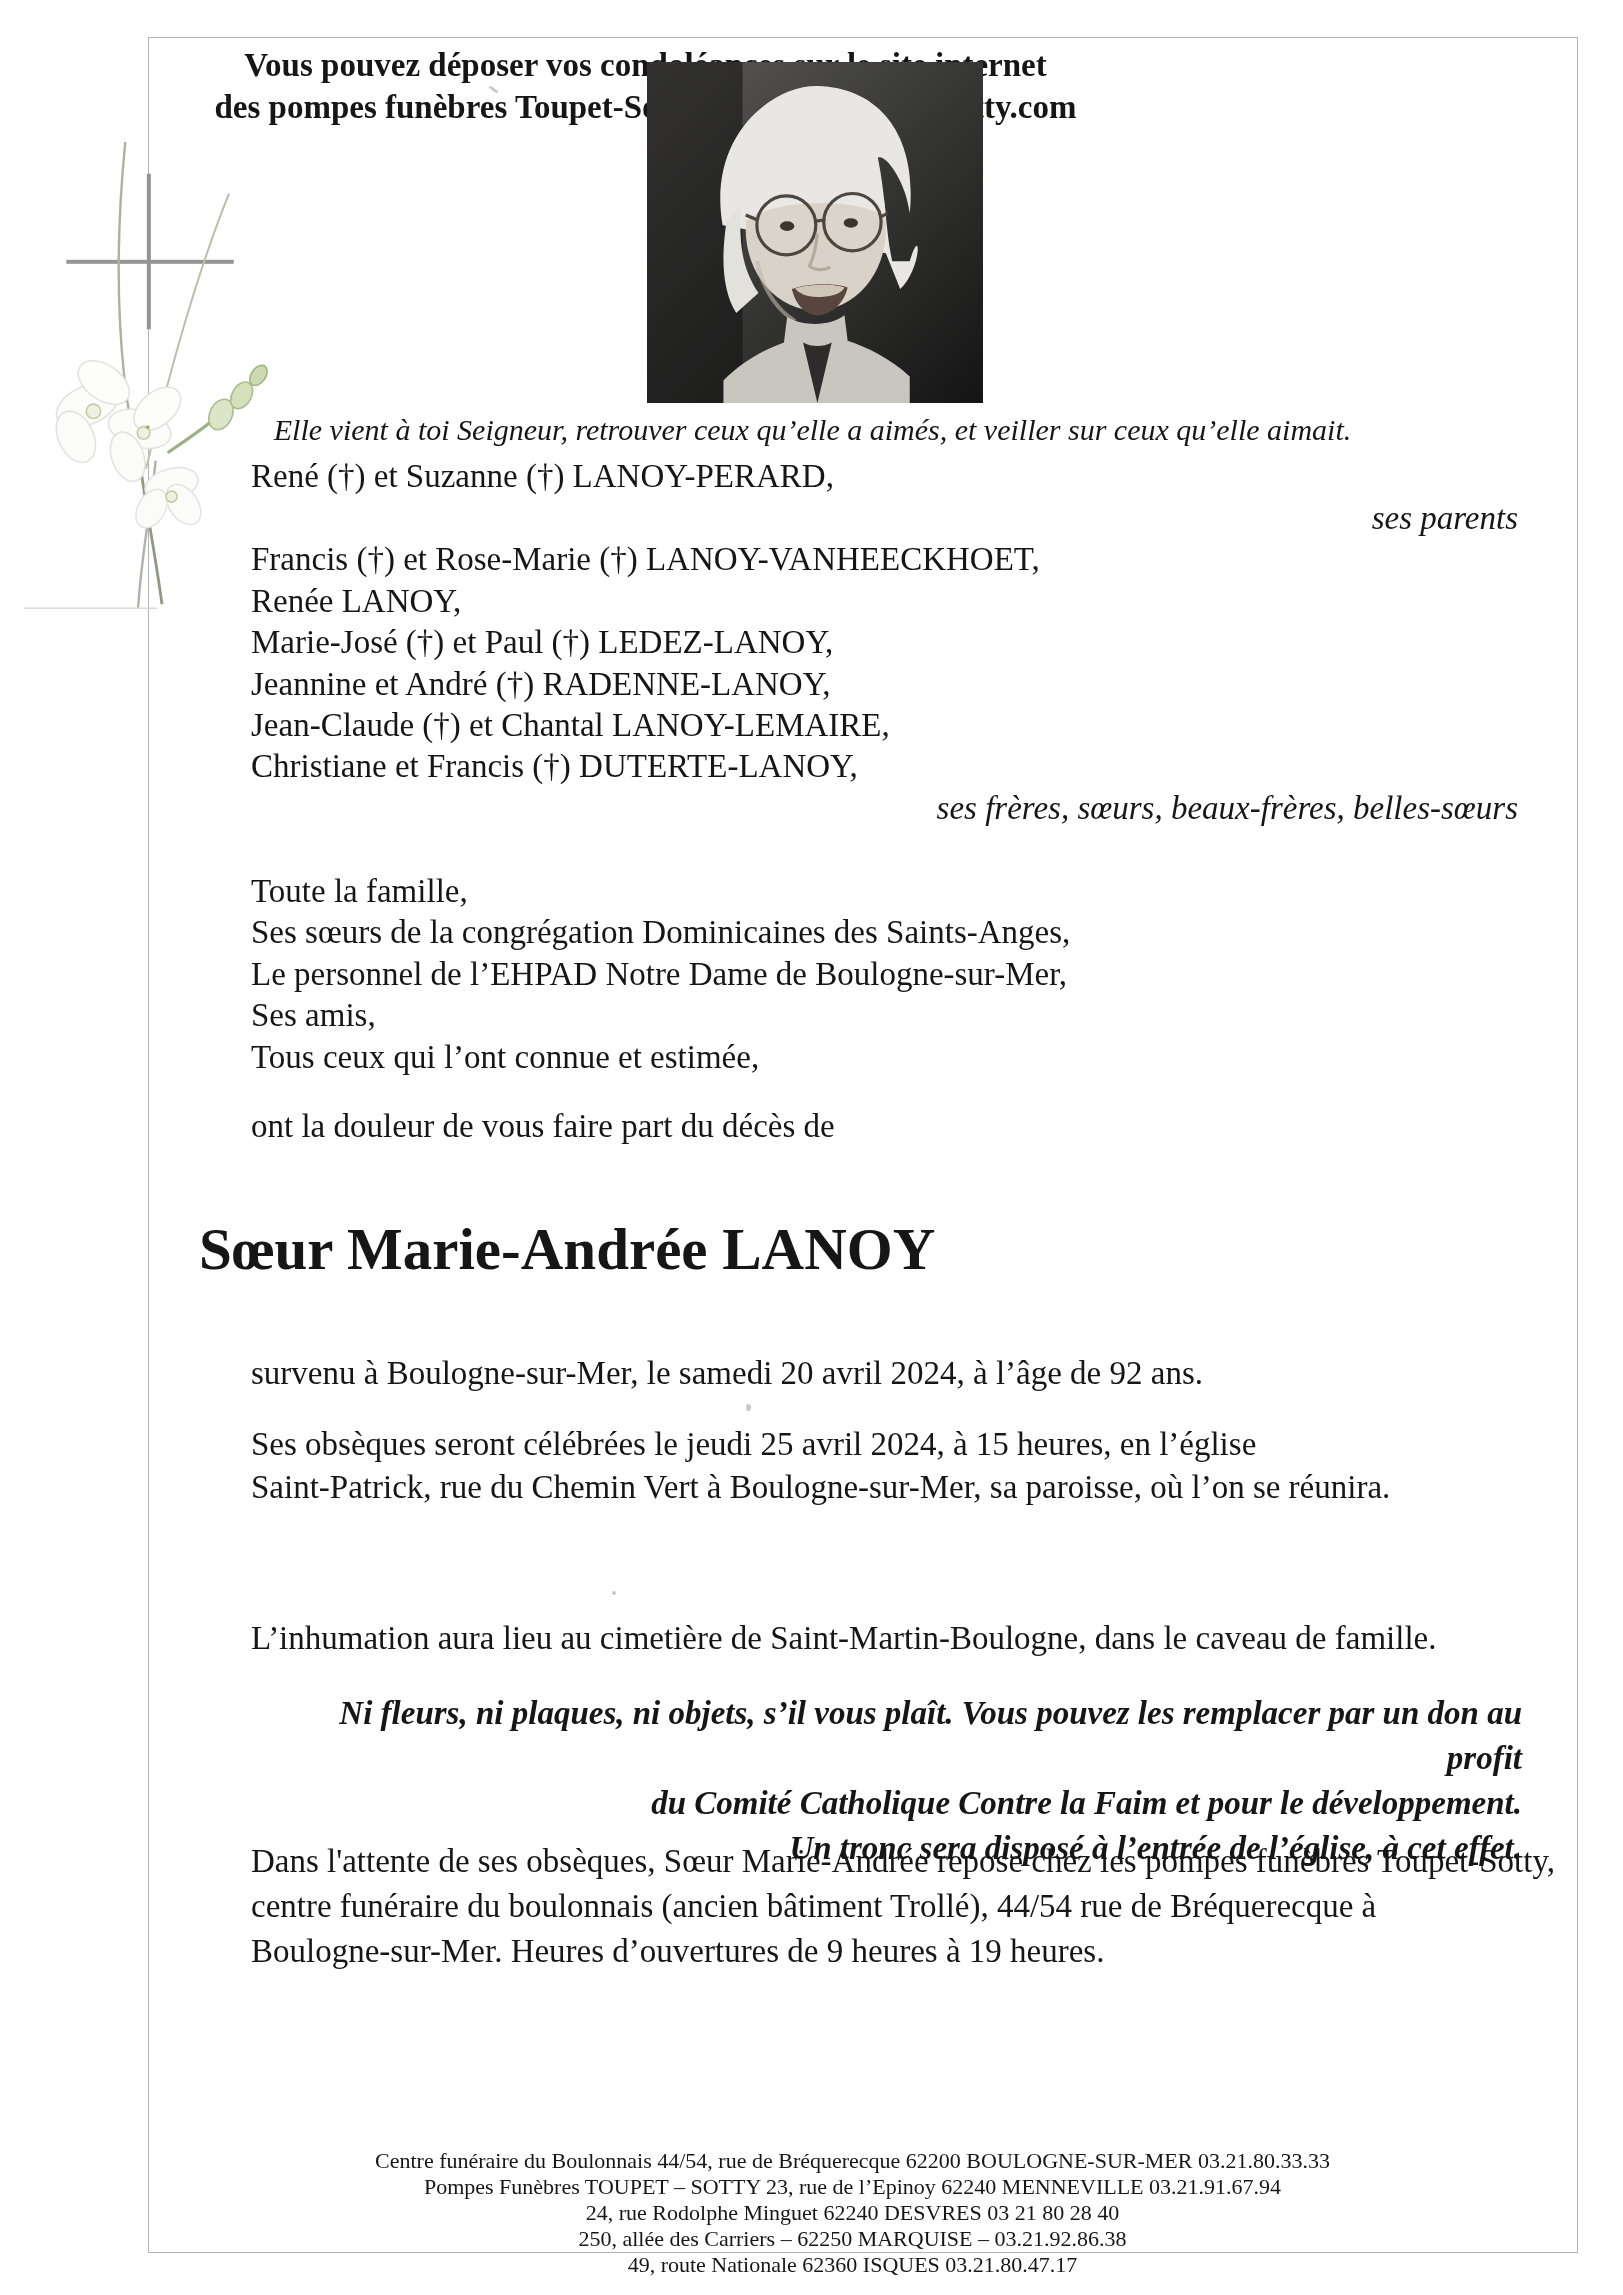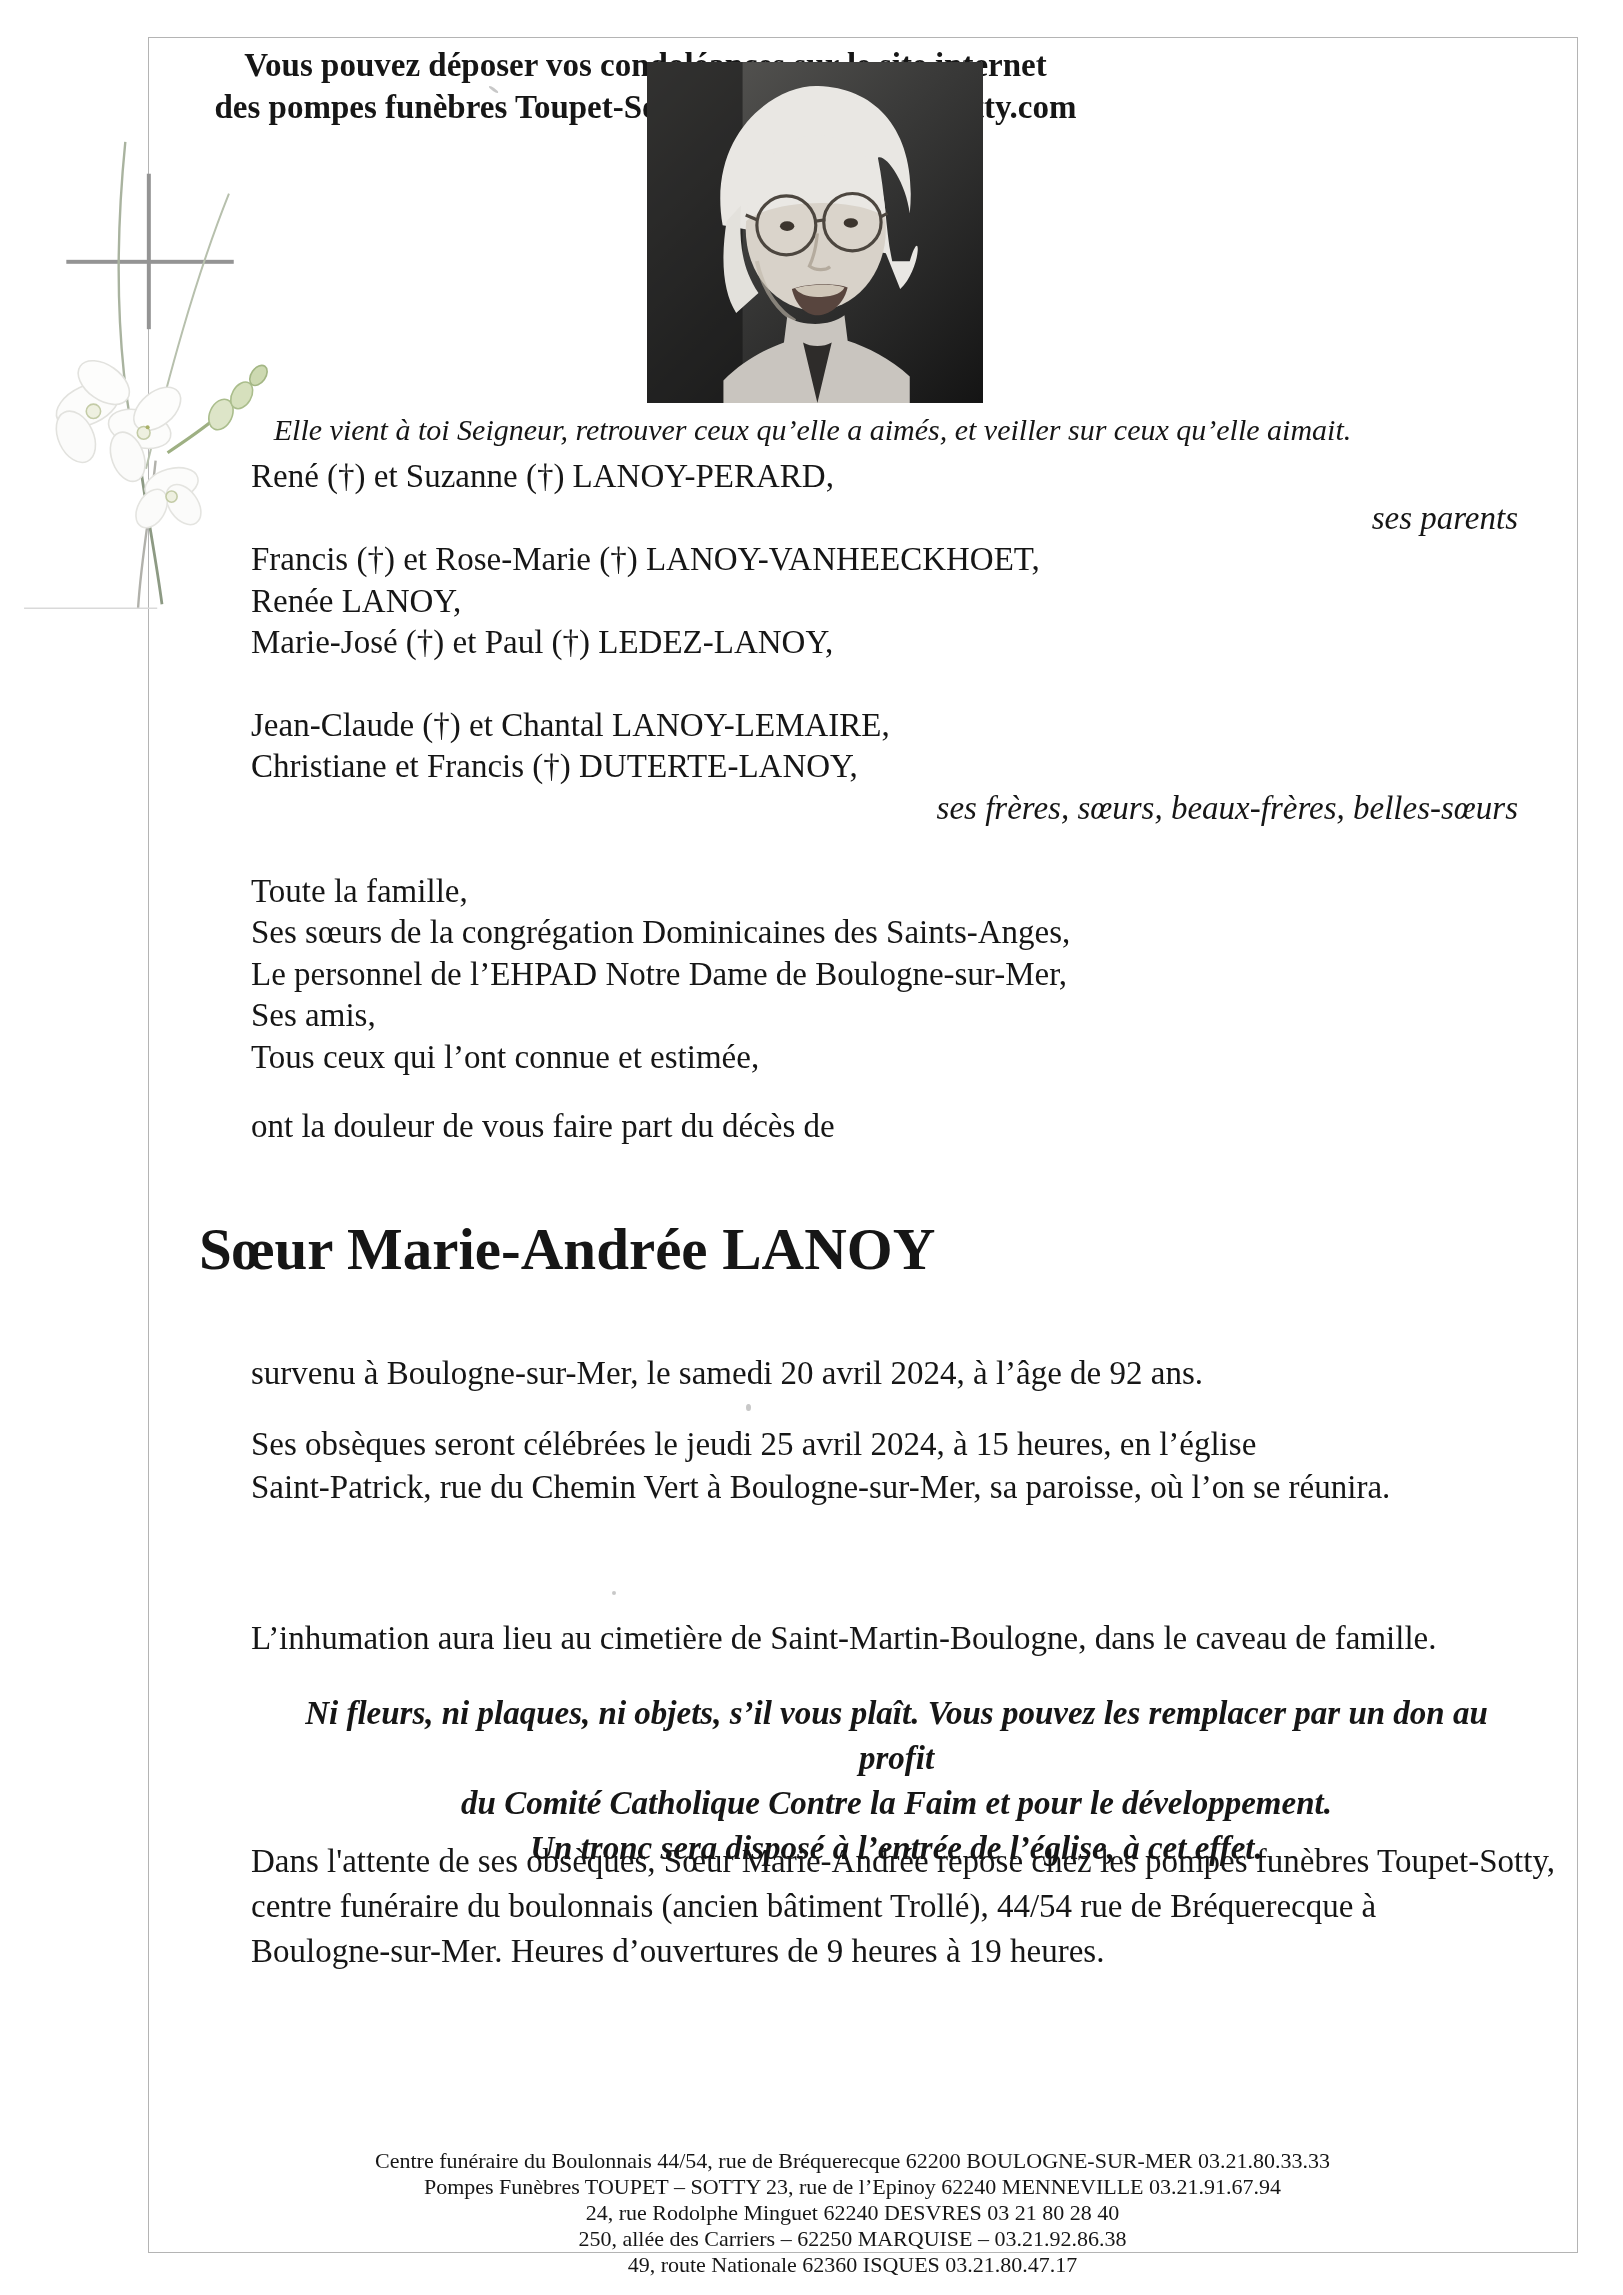--- a/index.html
+++ b/index.html
@@ -21,21 +21,21 @@
   .fam-right { text-align:right; font-style:italic; }
   .body-line { left:251px; width:1291px; font-size:33px; }
   .intro { left:251px; width:1291px; font-size:33px; }
   .deceased-name {
     left:199px; top:1215px; width:1291px; text-align:left;
     font-weight:bold; font-size:59px;
   }
   .para { position:absolute; font-size:33px; }
   .funeral { left:251px; top:1423px; width:1307px; line-height:43px; }
   .donation {
-    left:271px; top:1691px; width:1251px; text-align:center;
+    left:271px; top:1691px; width:1251px; text-align:right;
     font-weight:bold; font-style:italic; line-height:45px;
   }
   .repose { left:251px; top:1839px; width:1307px; line-height:45px; }
   .condolence {
     left:199px; top:1994px; width:1291px; text-align:center;
     font-weight:bold; font-size:33px; line-height:42px;margin-top:44px;
   }
   .footer {
     position:absolute; left:199px; top:2104px; width:1307px; text-align:center;
     font-size:22px; line-height:26px;margin-top:44px;
@@ -133,20 +133,21 @@
     </svg>
   </div>
 
   <div class="t epigraph">Elle vient à toi Seigneur, retrouver ceux qu’elle a aimés, et veiller sur ceux qu’elle aimait.</div>
 
   <div class="t fam" style="top:458px">René (†) et Suzanne (†) LANOY-PERARD,</div>
   <div class="t fam fam-right" style="top:500px">ses parents</div>
   <div class="t fam" style="top:541px">Francis (†) et Rose-Marie (†) LANOY-VANHEECKHOET,</div>
   <div class="t fam" style="top:583px">Renée LANOY,</div>
   <div class="t fam" style="top:624px">Marie-José (†) et Paul (†) LEDEZ-LANOY,</div>
+  <div class="t fam" style="top:666px">Jeannine et André (†) RADENNE-LANOY,</div>
   <div class="t fam" style="top:707px">Jean-Claude (†) et Chantal LANOY-LEMAIRE,</div>
   <div class="t fam" style="top:748px">Christiane et Francis (†) DUTERTE-LANOY,</div>
   <div class="t fam fam-right" style="top:790px">ses frères, sœurs, beaux-frères, belles-sœurs</div>
   <div class="t fam" style="top:873px">Toute la famille,</div>
   <div class="t fam" style="top:914px">Ses sœurs de la congrégation Dominicaines des Saints-Anges,</div>
   <div class="t fam" style="top:956px">Le personnel de l’EHPAD Notre Dame de Boulogne-sur-Mer,</div>
   <div class="t fam" style="top:997px">Ses amis,</div>
   <div class="t fam" style="top:1039px">Tous ceux qui l’ont connue et estimée,</div>
 
   <div class="t intro" style="top:1108px">ont la douleur de vous faire part du décès de</div>

